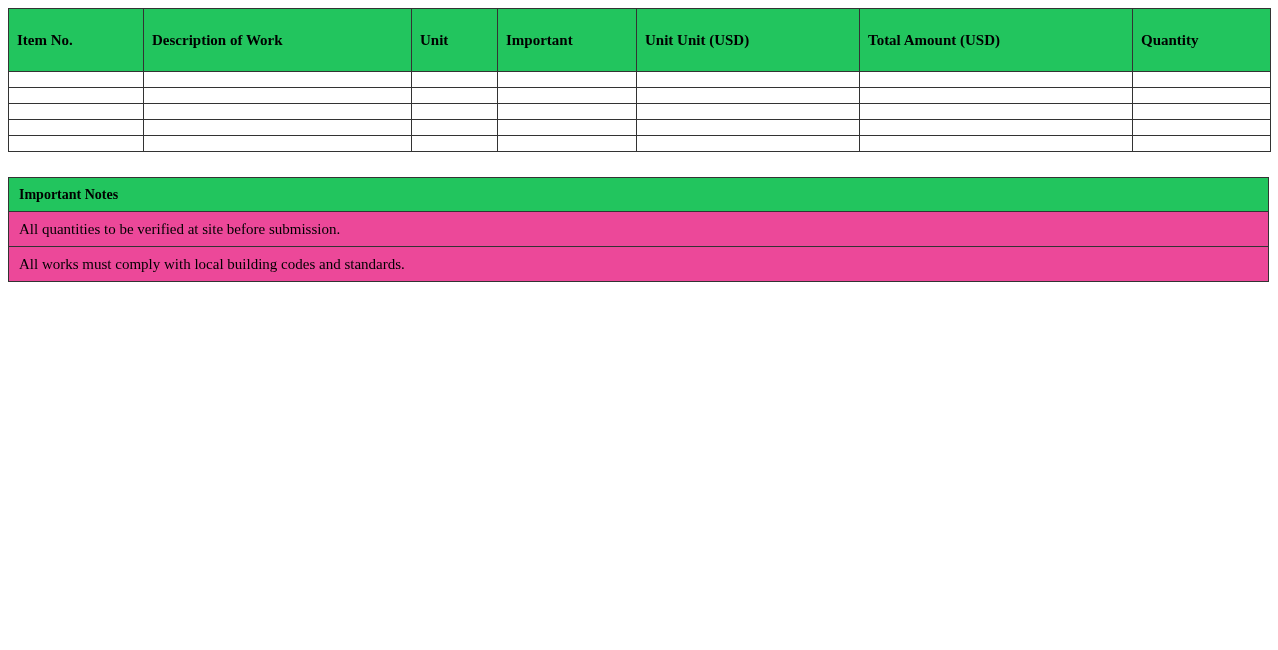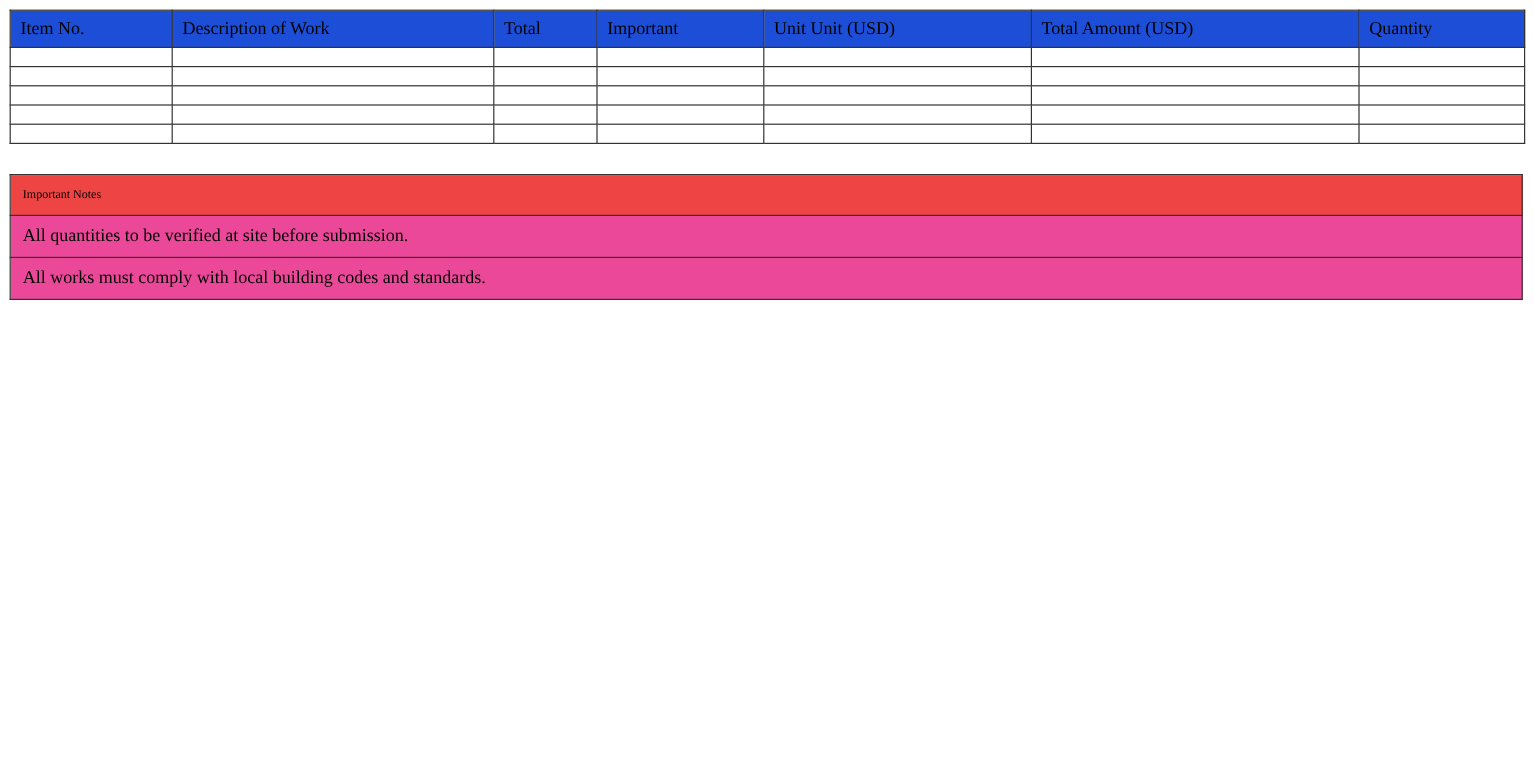--- a/index.html
+++ b/index.html
@@ -30,26 +30,26 @@
     table-layout: fixed;
     border: 1px solid #333333;
   }
   table.boq th,
   table.boq td {
     border: 1px solid #333333;
     padding: 0;
     vertical-align: middle;
   }
   table.boq thead th {
-    background: #1d4ed8;
-    font-weight: normal;
+    background: #22c55e;
+    font-weight: bold;
     font-size: 15px;
     text-align: left;
     height: 30px;
-    padding: 0 8px;
+    padding: 16px 8px;
     white-space: nowrap;
   }
   table.boq tbody td {
     height: 15px;
     background: #ffffff;
   }
 
   
   col.c-item    { width: 135px; }
   col.c-desc    { width: 268px; }
@@ -70,23 +70,23 @@
     border: 1px solid #333333;
   }
   table.notes th,
   table.notes td {
     border: 1px solid #333333;
     text-align: left;
     padding: 0 10px;
     vertical-align: middle;
   }
   table.notes th.notes-head {
-    background: #ef4444;
-    font-weight: normal;
-    font-size: 10px;
+    background: #22c55e;
+    font-weight: bold;
+    font-size: 14px;
     height: 33px;
   }
   table.notes td.note-cell {
     background: #ec4899;
     font-weight: normal;
     font-size: 15px;
     height: 34px;
   }
 </style>
 </head>
@@ -101,21 +101,21 @@
         <col class="c-unit">
         <col class="c-qty">
       <col class="c-rate">
         <col class="c-total">
         <col class="c-remarks">
     </colgroup>
     <thead>
       <tr>
         <th>Item No.</th>
         <th>Description of Work</th>
-        <th>Total</th>
+        <th>Unit</th>
         <th>Important</th>
         <th>Unit Unit (USD)</th>
         <th>Total Amount (USD)</th>
         <th>Quantity</th>
       </tr>
     </thead>
     <tbody>
       <tr>
         <td></td>
         <td></td>

